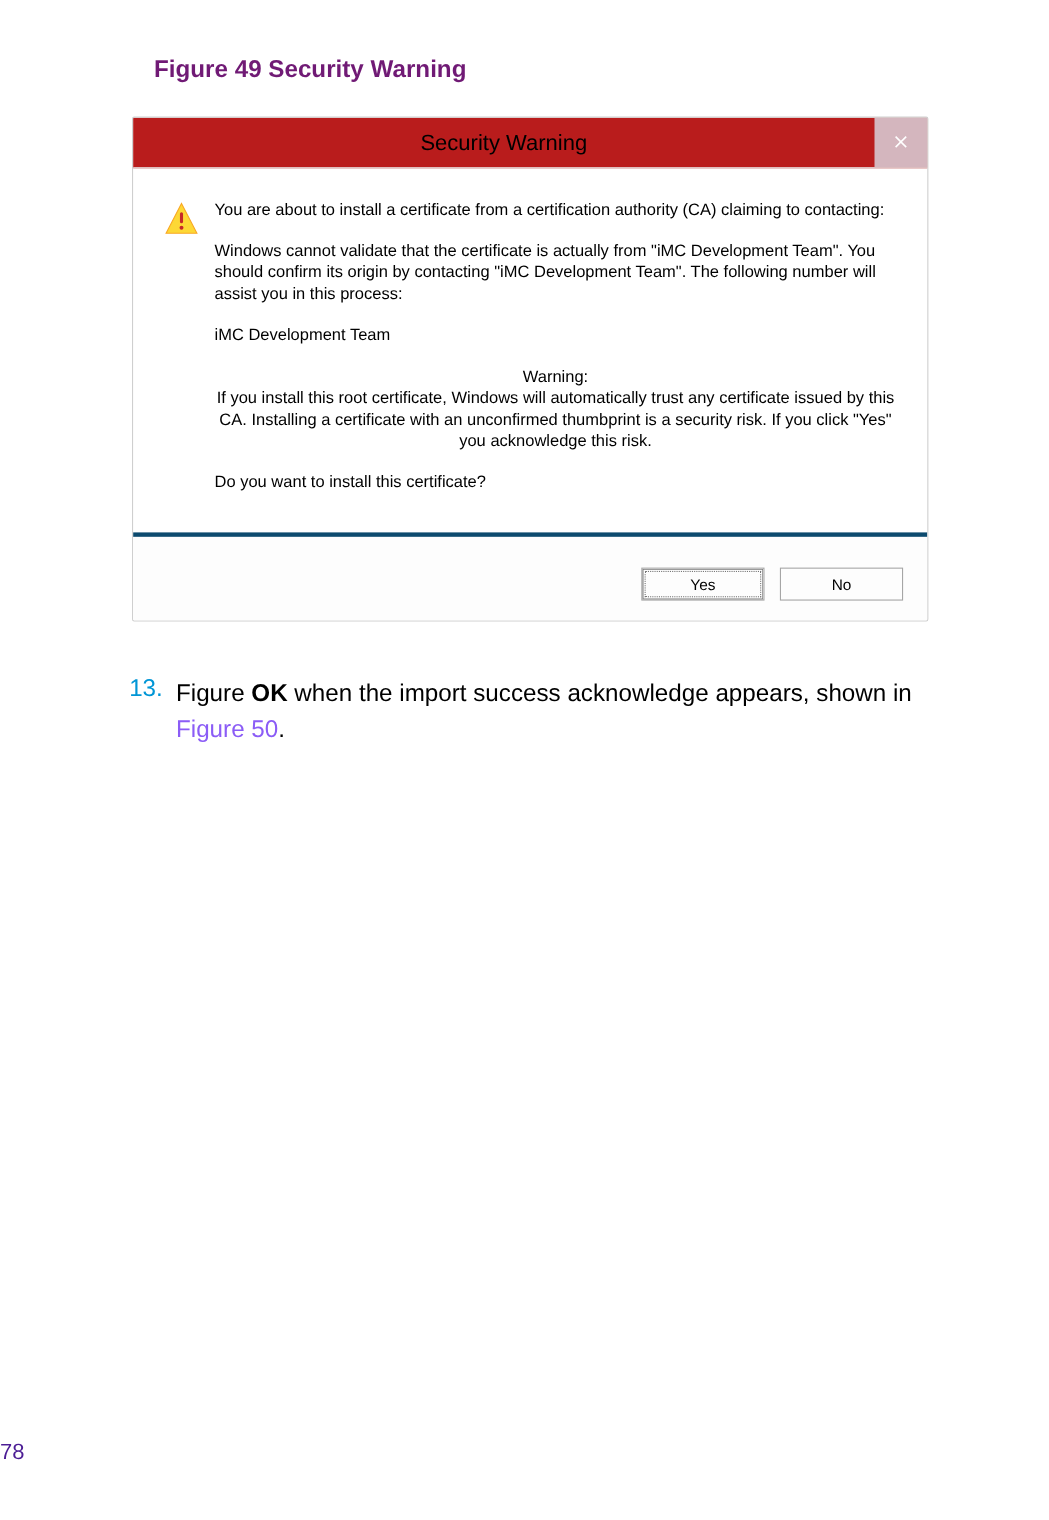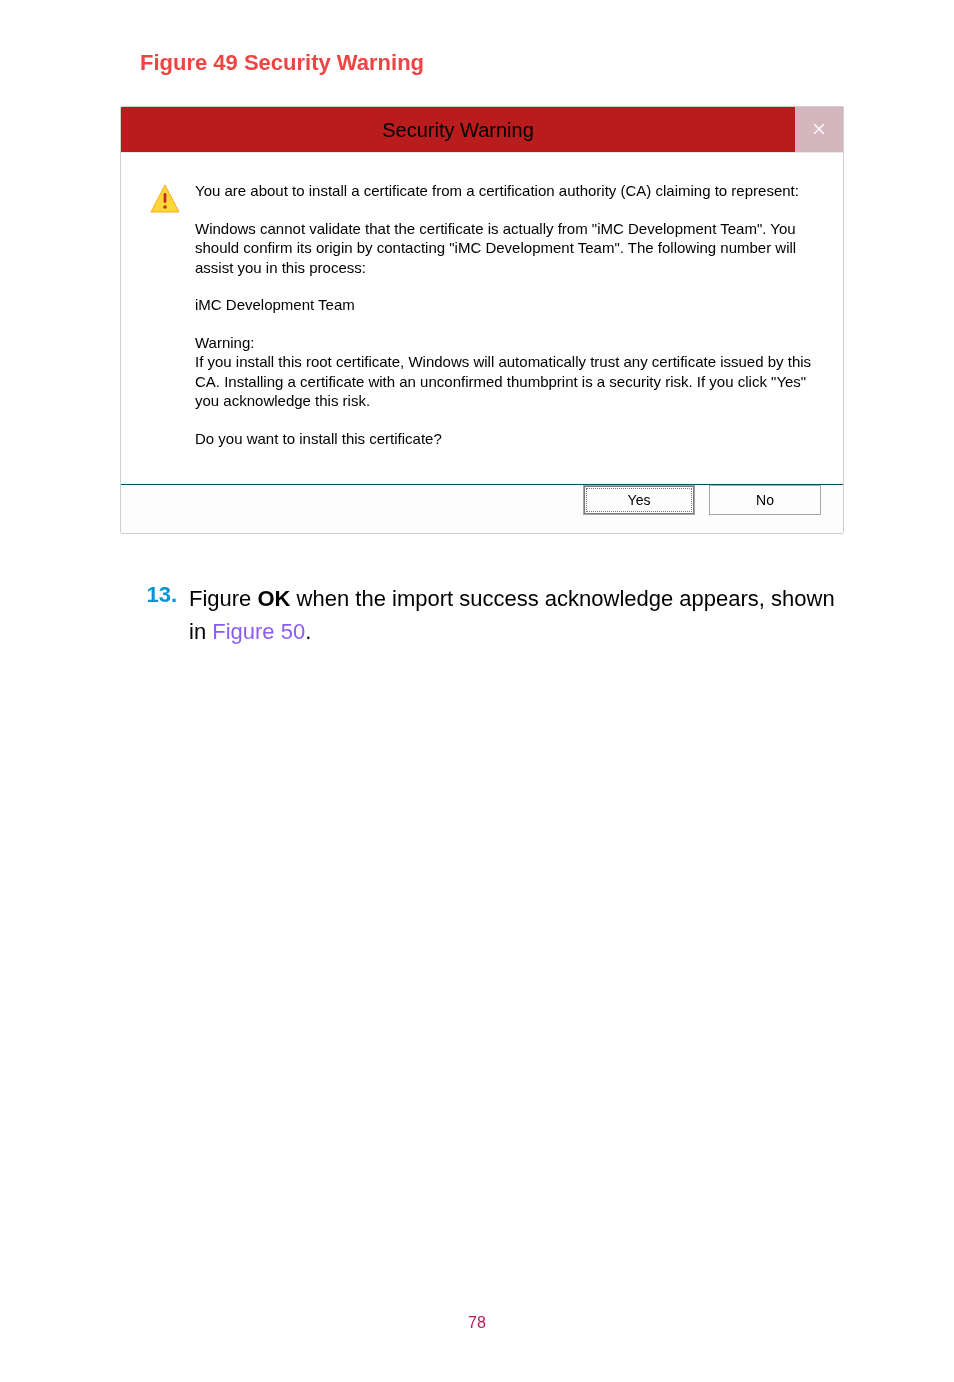--- a/index.html
+++ b/index.html
@@ -9,21 +9,21 @@
     }
     body {
       font-family: "Segoe UI", "Helvetica Neue", Arial, sans-serif;
       background: #ffffff;
       width: 954px;
       height: 1382px;
       padding: 50px 100px 40px 100px;
       position: relative;
     }
     .figure-caption {
-      color: #ef4444;
+      color: #701a75;
       font-size: 22px;
       font-weight: 600;
       margin-bottom: 30px;
       margin-left: 40px;
     }
     .dialog-outer {
       border: 1px solid #cfcfcf;
       border-radius: 2px;
       margin: 0 10px 0 20px;
       overflow: hidden;
@@ -75,22 +75,22 @@
       flex: 1;
       font-size: 15px;
       line-height: 1.3;
       color: #000;
       font-family: "Segoe UI", Tahoma, sans-serif;
     }
     .text-col p {
       margin-bottom: 18px;
     }
     .dialog-buttons {
-      border-top: 1px solid #0c4a6e;
-      padding: 0 22px 18px 22px;
+      border-top: 4px solid #0c4a6e;
+      padding: 28px 22px 18px 22px;
       display: flex;
       justify-content: flex-end;
       gap: 14px;
       background: #fdfdfd;
     }
     .btn {
       min-width: 112px;
       height: 30px;
       border: 1px solid #a6a6a6;
       background: #fdfdfd;
@@ -107,48 +107,46 @@
       outline-offset: -4px;
     }
     .instruction-row {
       display: flex;
       margin-top: 48px;
       padding-left: 10px;
     }
     .step-number {
       color: #0096d6;
       font-size: 22px;
-      font-weight: 700;
+      font-weight: 400;
       width: 50px;
       flex-shrink: 0;
       text-align: right;
       padding-right: 12px;
-      margin-left: 29px;
     }
     .step-text {
       font-size: 22px;
       line-height: 1.5;
       color: #000;
       font-family: "Futura", "Segoe UI", Arial, sans-serif;
       font-weight: 300;
     }
     .step-text .bold {
       font-weight: 700;
     }
     .step-text .link {
       color: #8b5cf6;
     }
     .page-number {
       position: absolute;
       bottom: 50px;
       left: 0;
       right: 0;
-      text-align: center;
-      font-size: 16px;
-      color: #be185d;
+      font-size: 20px;
+      color: #4c1d95;
       font-family: "Futura", "Segoe UI", Arial, sans-serif;
     }
   </style>
 </head>
 <body>
 
 <div class="figure-caption">Figure 49 Security Warning</div>
 
 <div class="dialog-outer">
   <div class="dialog-titlebar">
@@ -167,24 +165,24 @@
     <div class="icon-col">
       <span class="warn-icon">
         <svg viewBox="0 0 32 32">
           <polygon points="16,2 30,29 2,29" fill="#fdd835" stroke="#f9a825" stroke-width="1"></polygon>
           <rect x="14.6" y="10" width="2.8" height="10" rx="1.4" fill="#c62828"></rect>
           <circle cx="16" cy="24" r="1.8" fill="#c62828"></circle>
         </svg>
       </span>
     </div>
     <div class="text-col">
-      <p>You are about to install a certificate from a certification authority (CA) claiming to represent:</p>
+      <p>You are about to install a certificate from a certification authority (CA) claiming to contacting:</p>
       <p>Windows cannot validate that the certificate is actually from "iMC Development Team". You should confirm its origin by contacting "iMC Development Team". The following number will assist you in this process:</p>
       <p>iMC Development Team</p>
-      <p style="white-space:pre-line;">Warning:
+      <p style="white-space:pre-line;text-align:center;">Warning:
 If you install this root certificate, Windows will automatically trust any certificate issued by this CA. Installing a certificate with an unconfirmed thumbprint is a security risk. If you click "Yes" you acknowledge this risk.</p>
       <p>Do you want to install this certificate?</p>
     </div>
   </div>
 
   <div class="dialog-buttons">
     <div class="btn default">Yes</div>
     <div class="btn">No</div>
   </div>
 </div>

